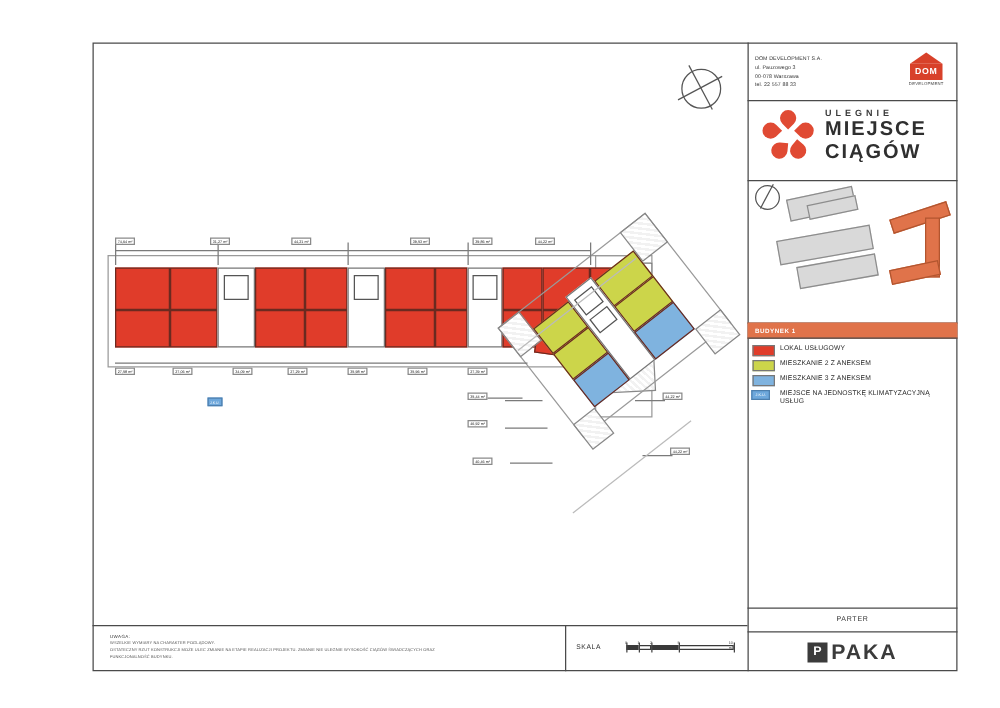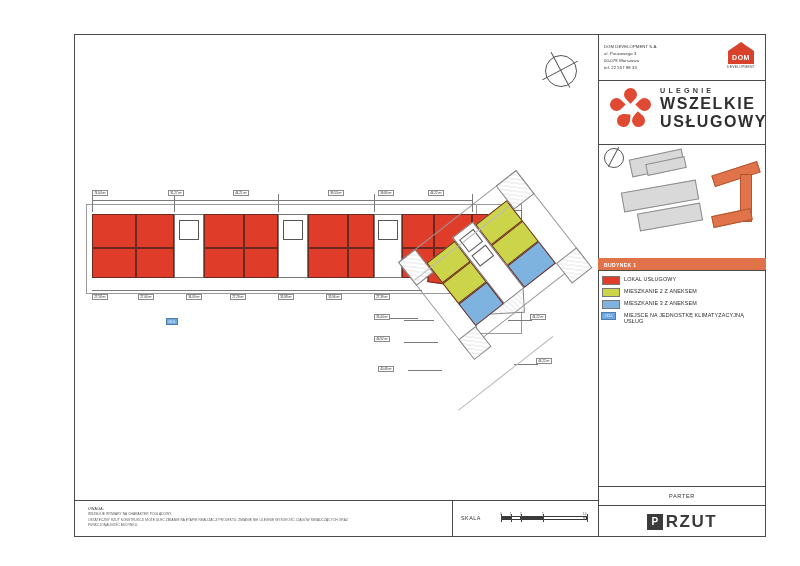--- a/index.html
+++ b/index.html
@@ -480,22 +480,22 @@
   <div class="brand">
     <div class="brand-mark">
       <div class="petal" style="left:16px; top:0px;  width:13px; height:13px; transform:rotate(-45deg);"></div>
       <div class="petal" style="left:2px;  top:10px; width:13px; height:13px; transform:rotate(-135deg);"></div>
       <div class="petal" style="left:30px; top:10px; width:13px; height:13px; transform:rotate(45deg);"></div>
       <div class="petal" style="left:9px;  top:26px; width:13px; height:13px; transform:rotate(-175deg);"></div>
       <div class="petal" style="left:24px; top:26px; width:13px; height:13px; transform:rotate(130deg);"></div>
     </div>
     <div class="brand-text">
       <div class="brand-osiedle">ULEGNIE</div>
-      <div class="brand-harmonia">WSZELKIE</div>
-      <div class="brand-mokotow">USŁUGOWY</div>
+      <div class="brand-harmonia">MIEJSCE</div>
+      <div class="brand-mokotow">CIĄGÓW</div>
     </div>
   </div>
 
   <div class="keymap">
     <div class="north-circle"></div>
     <div class="north-needle"></div>
     <div class="kb" style="left:30px; top:8px;  width:52px; height:16px; transform:rotate(-12deg);"></div>
     <div class="kb" style="left:46px; top:14px; width:38px; height:10px; transform:rotate(-12deg);"></div>
     <div class="kb" style="left:22px; top:40px; width:74px; height:18px; transform:rotate(-10deg);"></div>
     <div class="kb" style="left:38px; top:62px; width:62px; height:16px; transform:rotate(-10deg);"></div>
@@ -525,21 +525,21 @@
       <div class="legend-label">MIEJSCE NA JEDNOSTKĘ KLIMATYZACYJNĄ USŁUG</div>
     </div>
   </div>
 
   <div class="parter">
     <span>PARTER</span>
   </div>
 
   <div class="paka">
     <div class="paka-badge">P</div>
-    <div class="paka-text">RZUT</div>
+    <div class="paka-text">PAKA</div>
   </div>
 
   <div class="bottom-rule"></div>
   <div class="notes">
     <div class="nt-title">UWAGA:</div>
     <div>WSZELKIE WYMIARY NA CHARAKTER POGLĄDOWY.</div>
     <div>OSTATECZNY RZUT KONSTRUKCJI MOŻE ULEC ZMIANIE NA ETAPIE REALIZACJI PROJEKTU. ZMIANIE NIE ULEGNIE WYSOKOŚĆ CIĄGÓW ŚWIADCZĄCYCH ORAZ</div>
     <div>FUNKCJONALNOŚĆ BUDYNKU.</div>
   </div>
 

